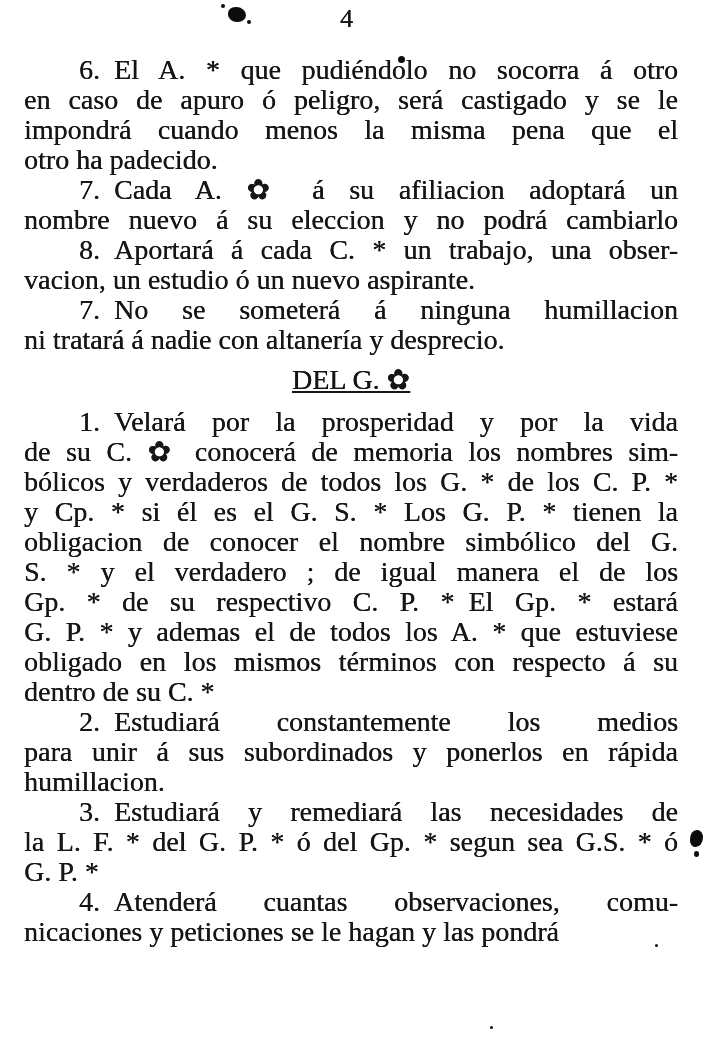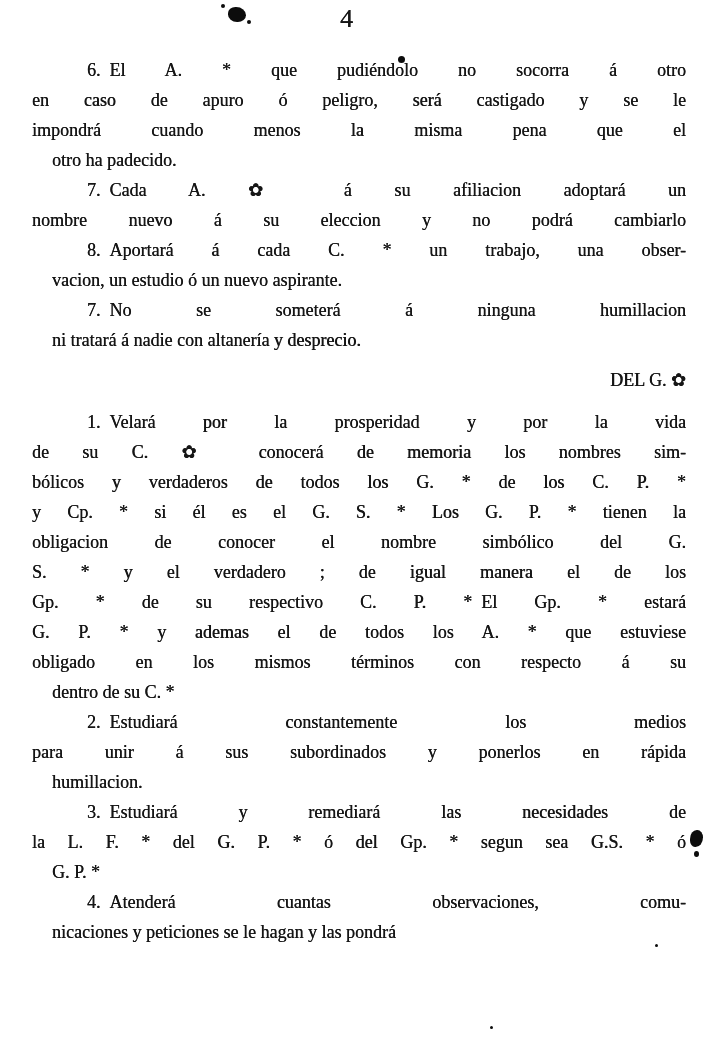--- a/index.html
+++ b/index.html
@@ -20,37 +20,38 @@
   }
   .page-number {
     position: absolute;
     top: 4px;
     left: 340px;
     font-size: 26px;
     line-height: 30px;
   }
   .text-body {
     position: absolute;
-    left: 32px;
+    left: 24px;
     top: 55px;
     width: 654px;
-    font-size: 18px;
+    font-size: 28px;
     line-height: 30px;
   }
   .para { margin: 0; }
   .line {
     text-align: justify;
     text-align-last: justify;
     white-space: normal;
   }
-  .line.last  { text-align-last: left; margin-left: 20px; }
+  .line.last  { text-align-last: left; }
   .para .line.first { text-indent: 55px; }
   .heading {
     margin: 10px 0 12px 0;
-    text-align: right;
+    text-align: center;
+    text-decoration: underline;
   }
   .artifact {
     position: absolute;
     background: #0c0c0c;
   }
 </style>
 </head>
 <body>
 
 <div class="page">

